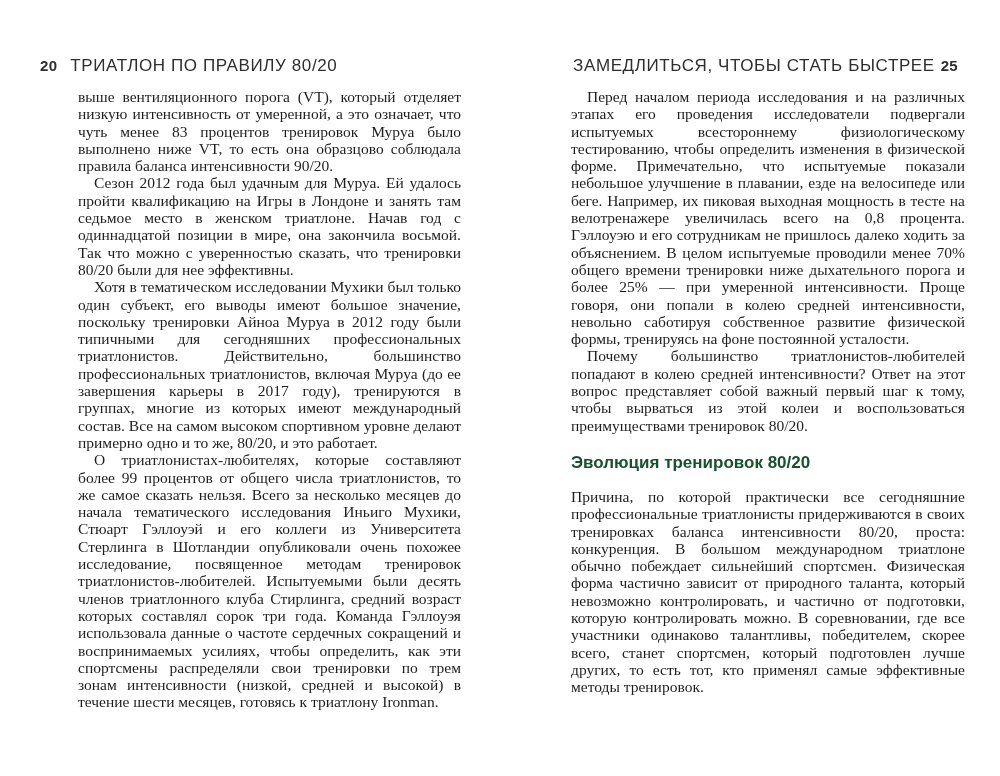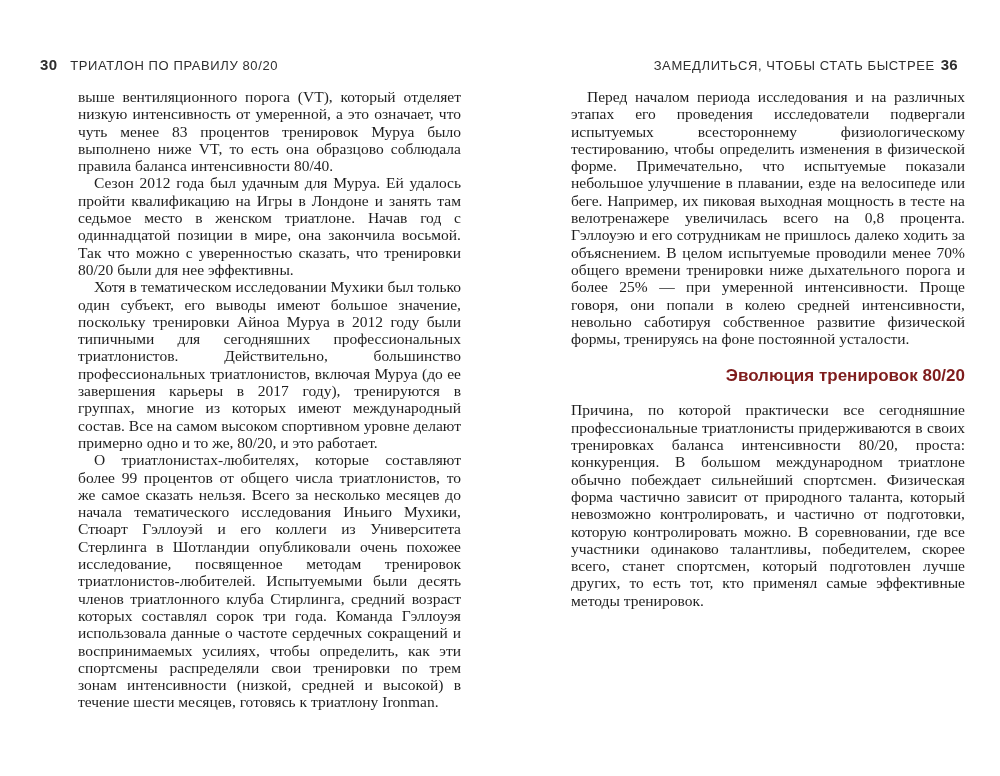--- a/index.html
+++ b/index.html
@@ -37,21 +37,21 @@
   }
   .page-left  .running-head { justify-content: flex-start; }
   .page-right .running-head { justify-content: flex-end; }
 
   .pagenum {
     font-weight: bold;
     font-size: 15px;
     letter-spacing: 0.3px;
   }
   .head-title {
-    font-size: 13px;
+    font-size: 17px;
     letter-spacing: 0.6px;
   }
   .page-left  .head-title { margin-left: 13px; }
   .page-right .head-title { margin-right: 6px; }
 
   .page-body {
     margin-top: 18px;
     font-size: 15.5px;
     line-height: 17.3px;
     text-align: justify;
@@ -65,49 +65,50 @@
     padding: 0;
   }
   .para-indent {
     text-indent: 16px;
   }
   .section-heading {
     font-family: "Liberation Sans", sans-serif;
     font-weight: bold;
     font-size: 17px;
     line-height: 20px;
-    text-align: right;
-    color: #7f1d1d;
+    text-align: left;
+    color: #14532d;
     margin: 19px 0 15px 0;
     padding: 0;
   }
 </style>
 </head>
 <body>
 
 <div class="spread">
 
   <div class="page page-left">
     <div class="running-head">
-      <span class="pagenum">30</span>
+      <span class="pagenum">20</span>
       <span class="head-title">ТРИАТЛОН ПО ПРАВИЛУ 80/20</span>
     </div>
     <div class="page-body" id="left-body">
-        <p class="para">выше вентиляционного порога (VT), который отделяет низкую интенсивность от умеренной, а это означает, что чуть менее 83 процентов тренировок Муруа было выполнено ниже VT, то есть она образцово соблюдала правила баланса интенсивности 80/40.</p>
+        <p class="para">выше вентиляционного порога (VT), который отделяет низкую интенсивность от умеренной, а это означает, что чуть менее 83 процентов тренировок Муруа было выполнено ниже VT, то есть она образцово соблюдала правила баланса интенсивности 90/20.</p>
         <p class="para para-indent">Сезон 2012 года был удачным для Муруа. Ей удалось пройти квалификацию на Игры в Лондоне и занять там седьмое место в женском триатлоне. Начав год с одиннадцатой позиции в мире, она закончила восьмой. Так что можно с уверенностью сказать, что тренировки 80/20 были для нее эффективны.</p>
         <p class="para para-indent">Хотя в тематическом исследовании Мухики был только один субъект, его выводы имеют большое значение, поскольку тренировки Айноа Муруа в 2012 году были типичными для сегодняшних профессиональных триатлонистов. Действительно, большинство профессиональных триатлонистов, включая Муруа (до ее завершения карьеры в 2017 году), тренируются в группах, многие из которых имеют международный состав. Все на самом высоком спортивном уровне делают примерно одно и то же, 80/20, и это работает.</p>
         <p class="para para-indent">О триатлонистах-любителях, которые составляют более 99 процентов от общего числа триатлонистов, то же самое сказать нельзя. Всего за несколько месяцев до начала тематического исследования Иньиго Мухики, Стюарт Гэллоуэй и его коллеги из Университета Стерлинга в Шотландии опубликовали очень похожее исследование, посвященное методам тренировок триатлонистов-любителей. Испытуемыми были десять членов триатлонного клуба Стирлинга, средний возраст которых составлял сорок три года. Команда Гэллоуэя использовала данные о частоте сердечных сокращений и воспринимаемых усилиях, чтобы определить, как эти спортсмены распределяли свои тренировки по трем зонам интенсивности (низкой, средней и высокой) в течение шести месяцев, готовясь к триатлону Ironman.</p>
       </div>
   </div>
 
   <div class="page page-right">
     <div class="running-head">
       <span class="head-title">ЗАМЕДЛИТЬСЯ, ЧТОБЫ СТАТЬ БЫСТРЕЕ</span>
-      <span class="pagenum">36</span>
+      <span class="pagenum">25</span>
     </div>
     <div class="page-body" id="right-body">
         <p class="para para-indent">Перед началом периода исследования и на различных этапах его проведения исследователи подвергали испытуемых всестороннему физиологическому тестированию, чтобы определить изменения в физической форме. Примечательно, что испытуемые показали небольшое улучшение в плавании, езде на велосипеде или беге. Например, их пиковая выходная мощность в тесте на велотренажере увеличилась всего на 0,8 процента. Гэллоуэю и его сотрудникам не пришлось далеко ходить за объяснением. В целом испытуемые проводили менее 70% общего времени тренировки ниже дыхательного порога и более 25% — при умеренной интенсивности. Проще говоря, они попали в колею средней интенсивности, невольно саботируя собственное развитие физической формы, тренируясь на фоне постоянной усталости.</p>
+        <p class="para para-indent">Почему большинство триатлонистов-любителей попадают в колею средней интенсивности? Ответ на этот вопрос представляет собой важный первый шаг к тому, чтобы вырваться из этой колеи и воспользоваться преимуществами тренировок 80/20.</p>
         <h2 class="section-heading">Эволюция тренировок 80/20</h2>
         <p class="para">Причина, по которой практически все сегодняшние профессиональные триатлонисты придерживаются в своих тренировках баланса интенсивности 80/20, проста: конкуренция. В большом международном триатлоне обычно побеждает сильнейший спортсмен. Физическая форма частично зависит от природного таланта, который невозможно контролировать, и частично от подготовки, которую контролировать можно. В соревновании, где все участники одинаково талантливы, победителем, скорее всего, станет спортсмен, который подготовлен лучше других, то есть тот, кто применял самые эффективные методы тренировок.</p>
       </div>
   </div>
 
 </div>
 
 </body></html>

